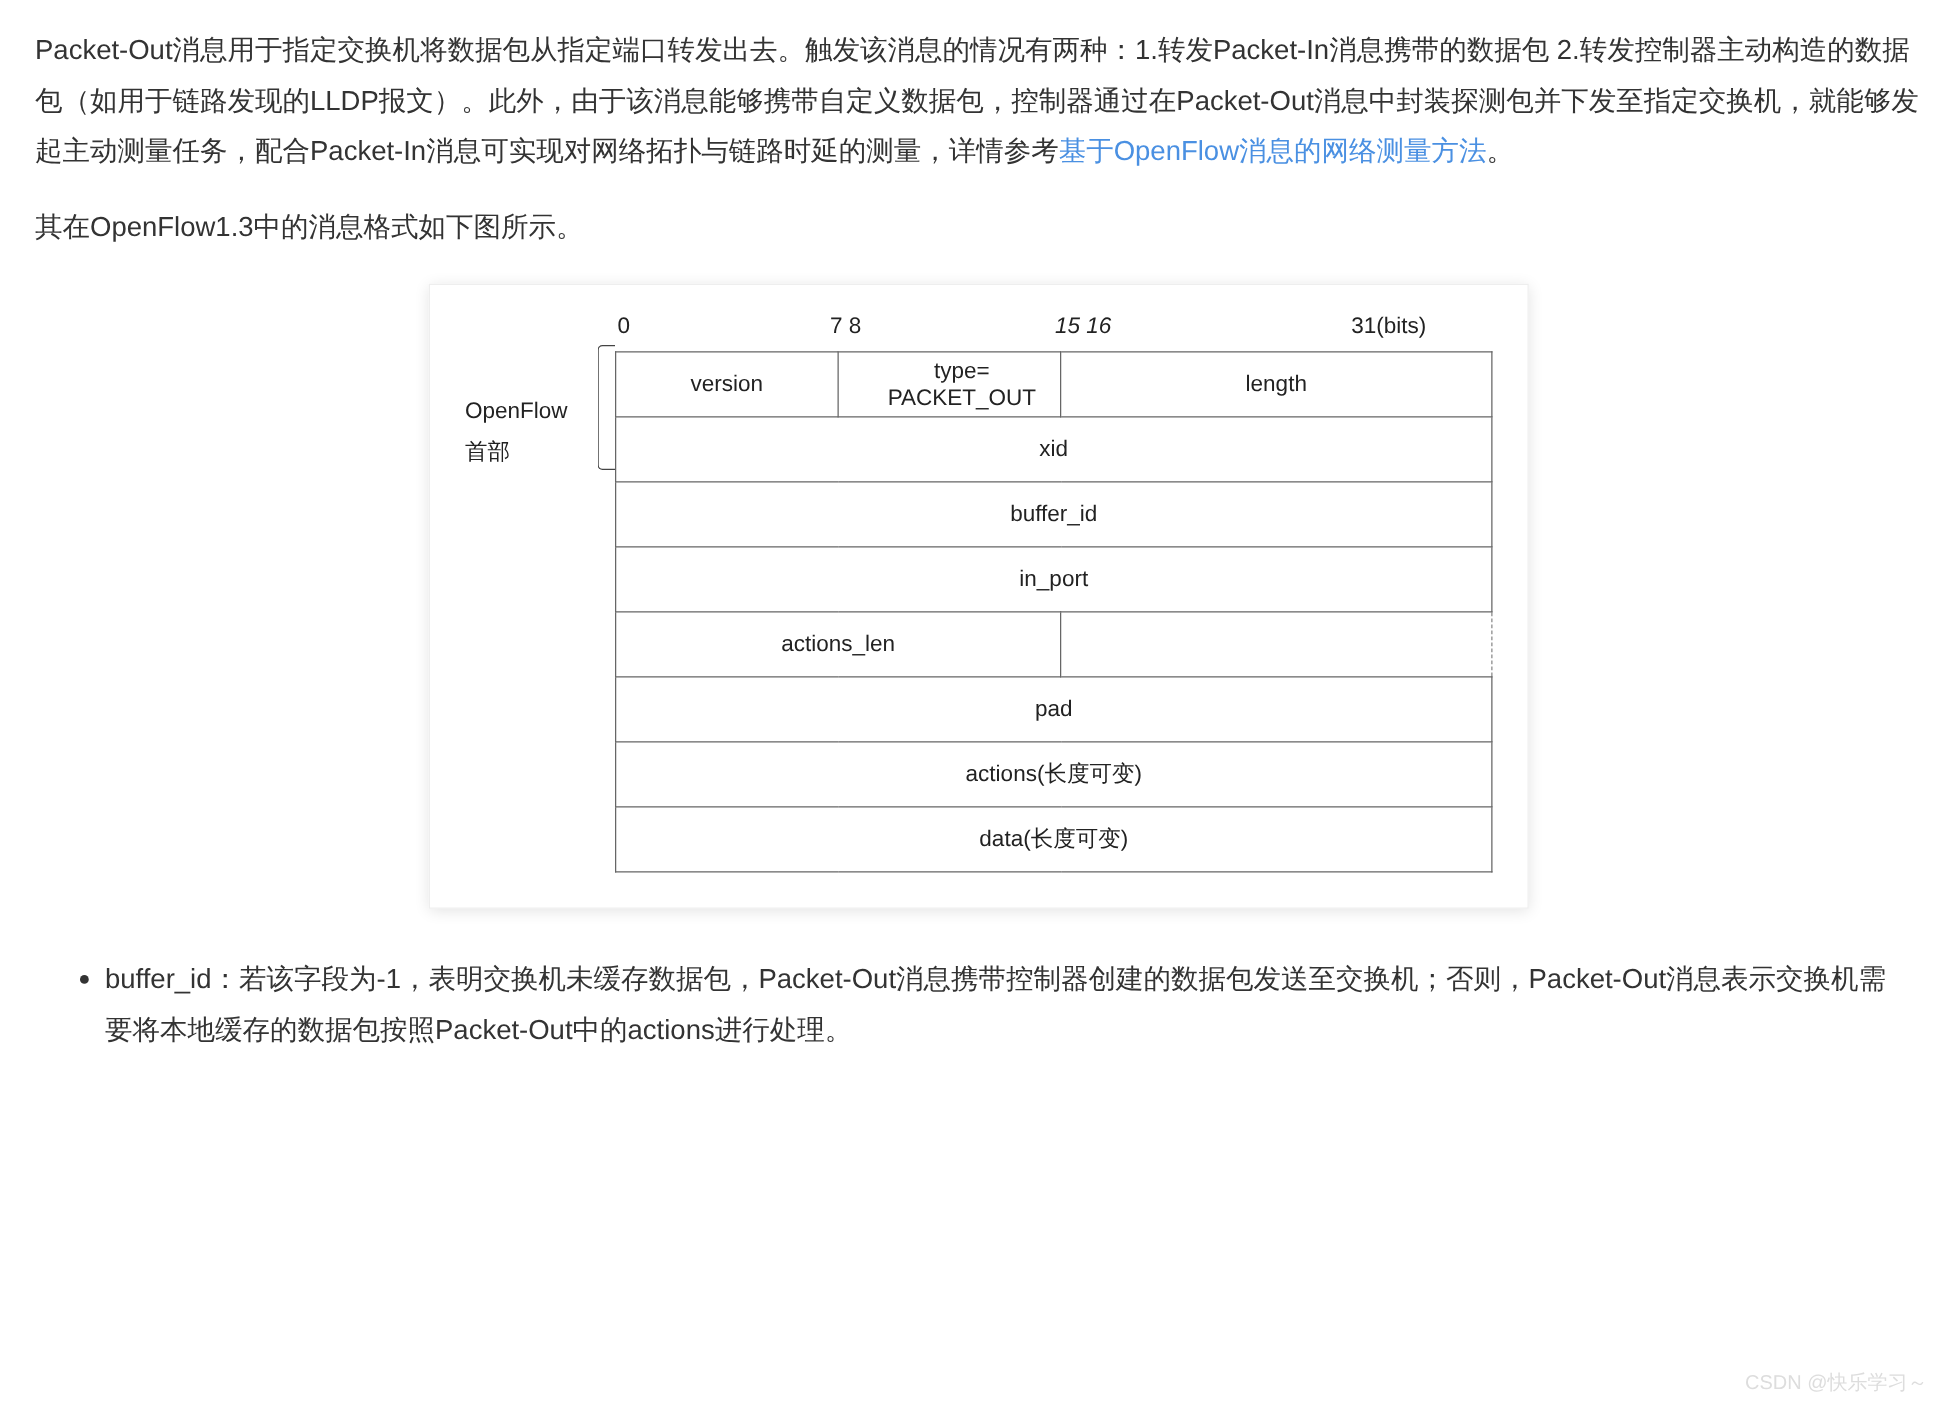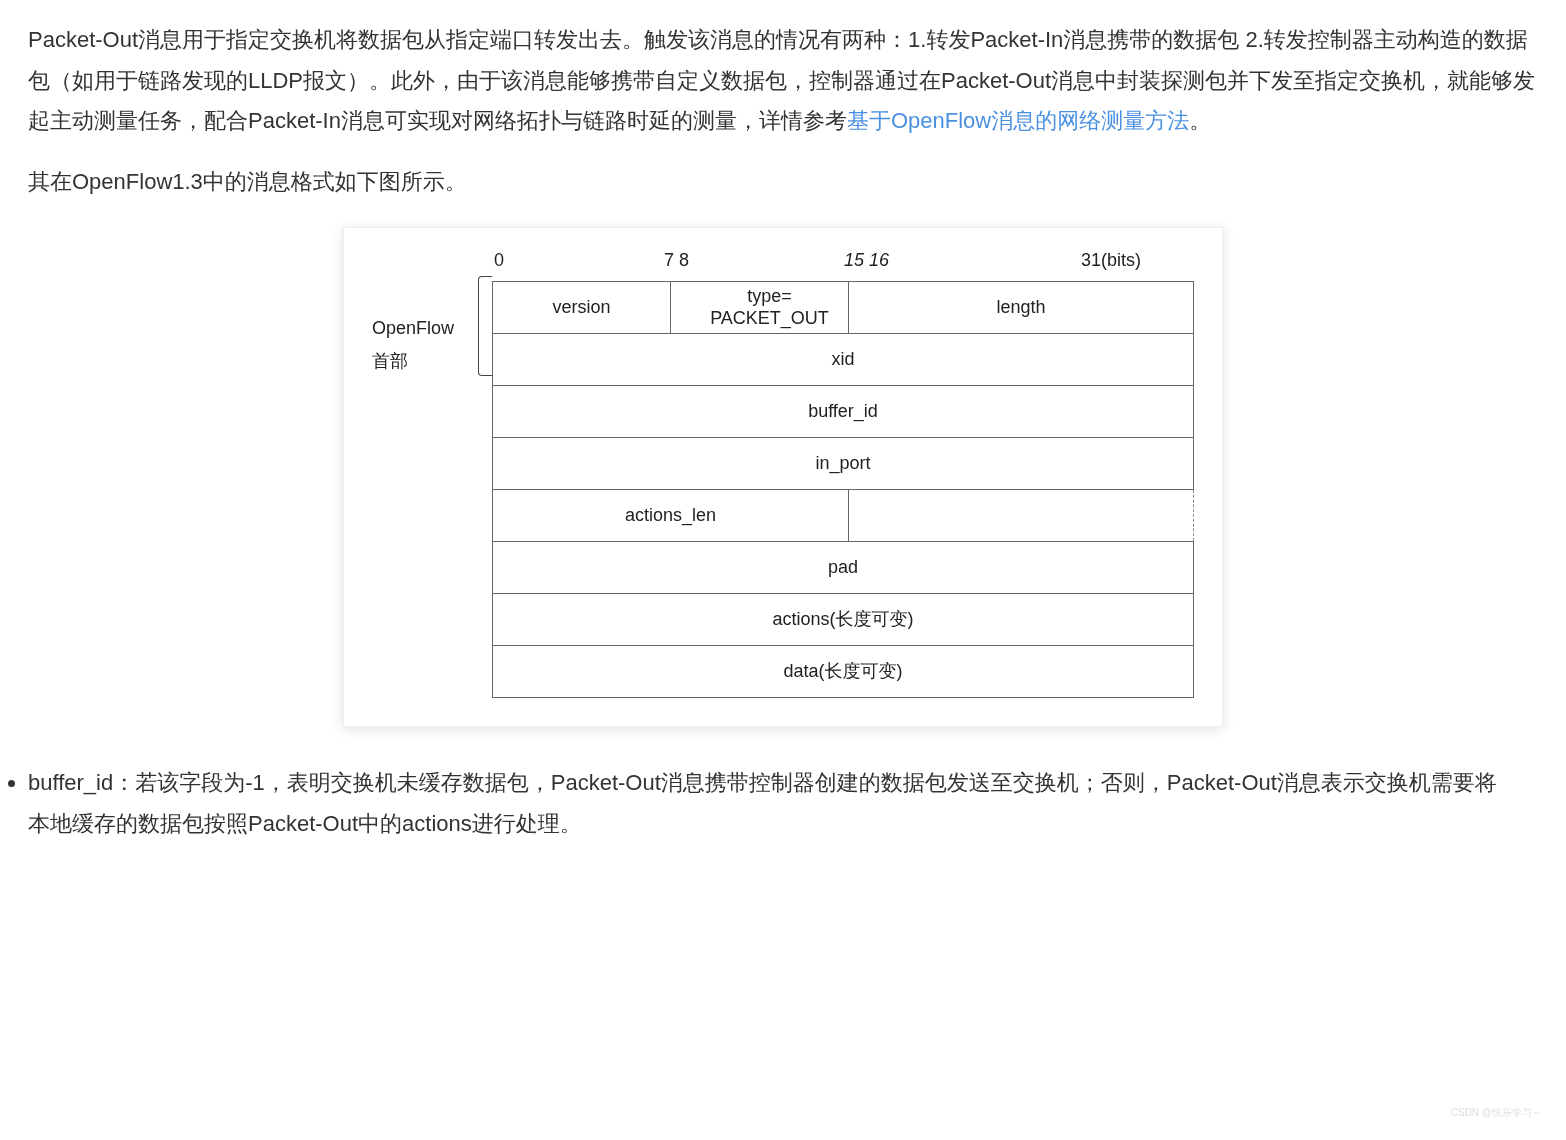--- a/index.html
+++ b/index.html
@@ -68,28 +68,28 @@
     }
     .pkt-table td {
       border: 1px solid #666;
       height: 52px;
       text-align: center;
       vertical-align: middle;
       font-size: 18px;
       color: #222;
     }
     .dotted-right { border-right: 1px dashed #888 !important; }
-    ul { margin-top: 10px; }
+    ul { margin-left: 56px; margin-top: 10px; }
     li { margin-bottom: 14px; padding-right: 20px; }
     .watermark {
       position: fixed;
       bottom: 18px;
       right: 24px;
       color: #ddd;
-      font-size: 10px;
+      font-size: 16px;
     }
   </style>
 </head>
 <body>
 
 <p>
   <span>Packet-Out消息用于指定交换机将数据包从指定端口转发出去。触发该消息的情况有两种：1.转发Packet-In消息携带的数据包 2.转发控制器主动构造的数据包（如用于链路发现的LLDP报文）。此外，由于该消息能够携带自定义数据包，控制器通过在Packet-Out消息中封装探测包并下发至指定交换机，就能够发起主动测量任务，配合Packet-In消息可实现对网络拓扑与链路时延的测量，详情参考</span><a href="#">基于OpenFlow消息的网络测量方法</a><span>。</span>
 </p>
 
 <p>其在OpenFlow1.3中的消息格式如下图所示。</p>

